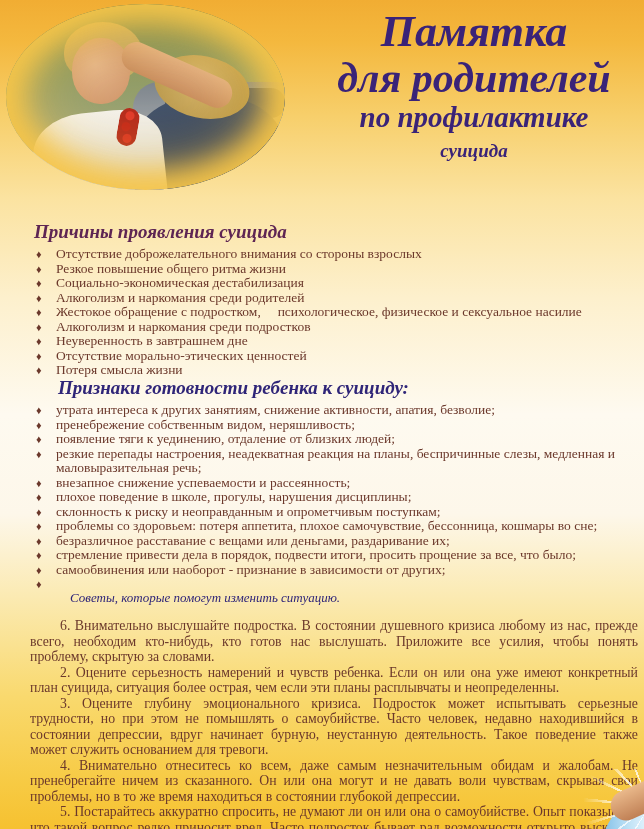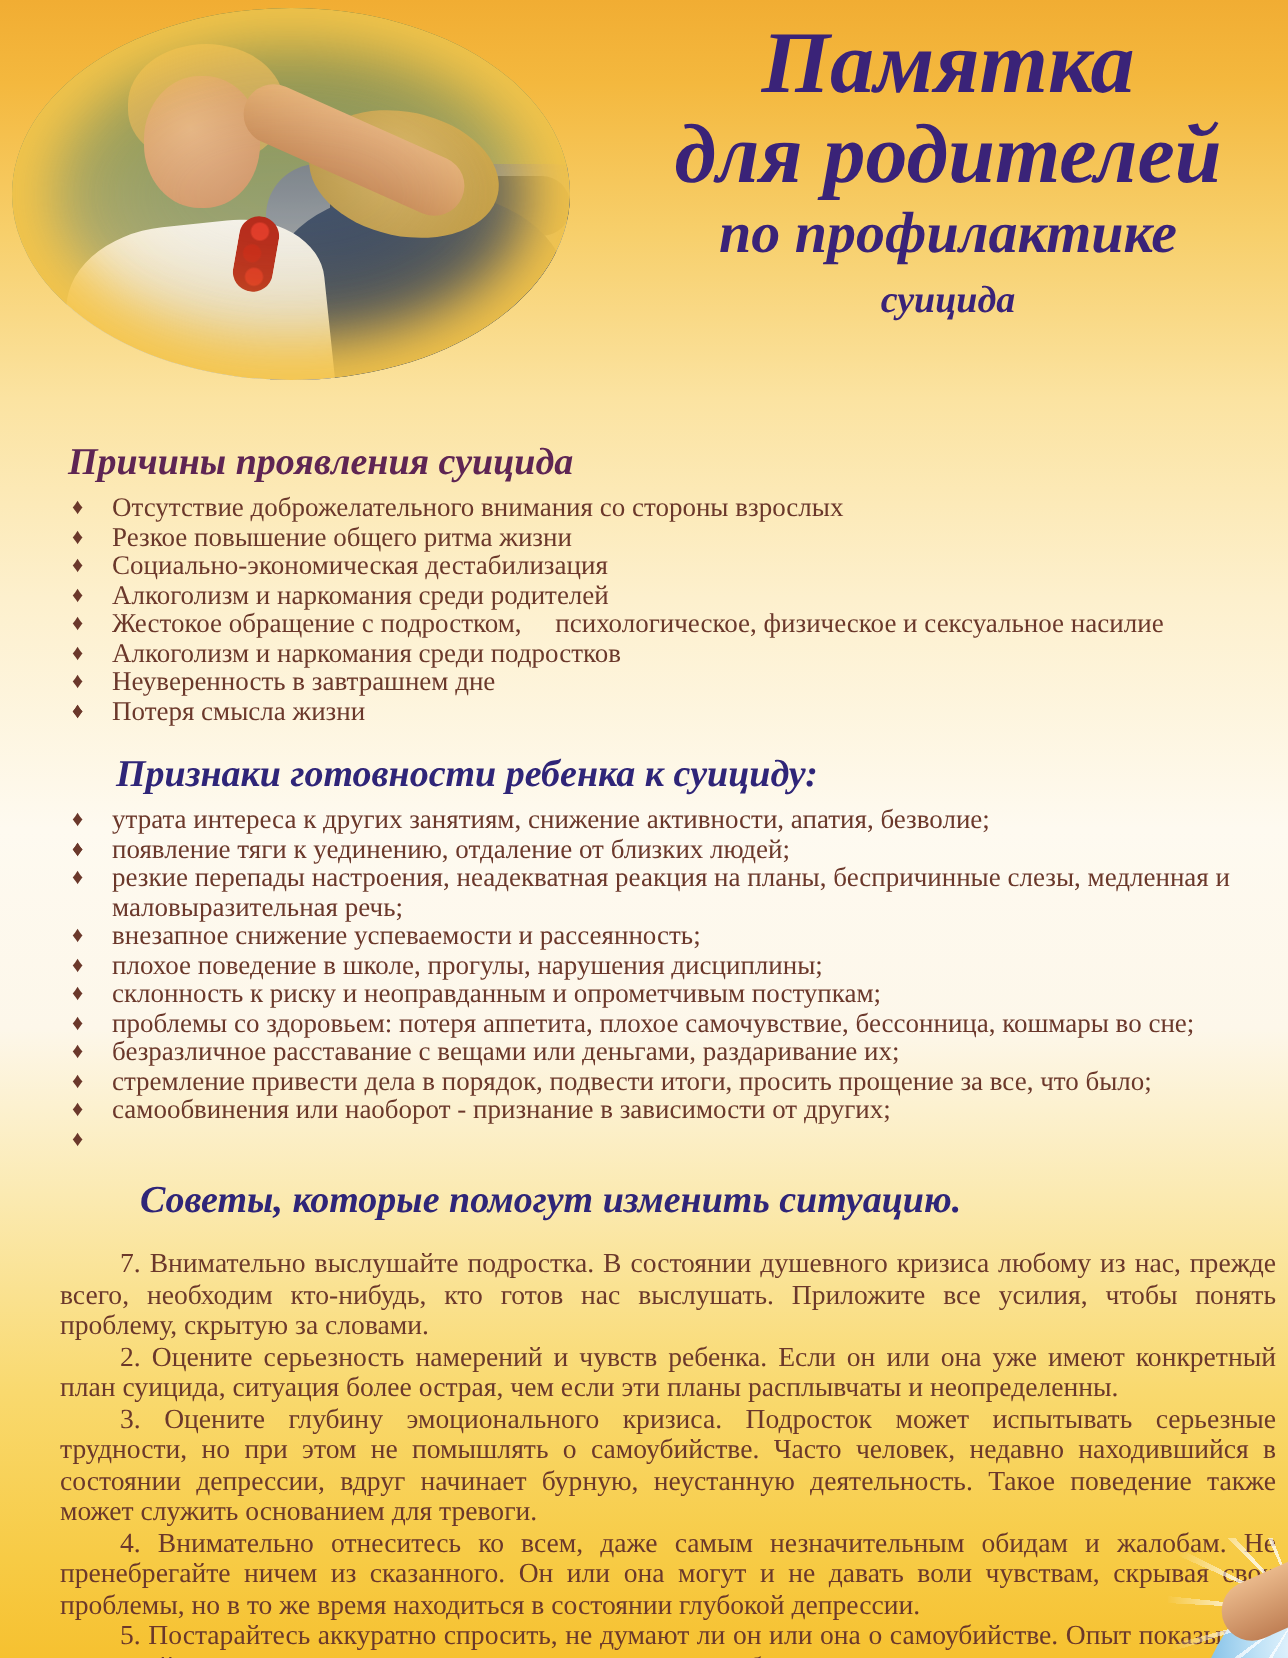--- a/index.html
+++ b/index.html
@@ -56,21 +56,21 @@
   
   .section{position:absolute;left:30px;width:608px;margin-top:29px;}
   #sec-causes{top:192px;}
   #sec-signs{top:348px;}
   #sec-advice{top:561px;}
 
   .h-causes{font-size:19px;font-weight:bold;font-style:italic;color:#5e2553;
     margin:0 0 4px 4px;}
   .h-signs{font-size:19px;font-weight:bold;font-style:italic;color:#2f2578;
     margin:0 0 4px 28px;}
-  .h-advice{font-size:19px;font-weight:bold;font-style:italic;color:#2f2578;
+  .h-advice{font-size:13px;font-weight:normal;font-style:italic;color:#2f2578;
     margin:0 0 12px 40px;}
 
   ul.blist{list-style:none;margin:0;padding:0;color:#6b382b;font-size:13.5px;line-height:14.5px;}
   ul.blist li{position:relative;padding-left:26px;}
   ul.blist .blt{position:absolute;left:6px;top:0;font-size:11px;}
 
   .paras{color:#6b382b;font-size:13.8px;line-height:15.5px;text-align:justify;}
   .paras p{margin:0;text-indent:30px;}
 
   
@@ -114,47 +114,47 @@
   <div class="section" id="sec-causes">
     <h2 class="h-causes">Причины проявления суицида</h2>
     <ul class="blist">
       <li><span class="blt">♦</span><span>Отсутствие доброжелательного внимания со стороны взрослых</span></li>
       <li><span class="blt">♦</span><span>Резкое повышение общего ритма жизни</span></li>
       <li><span class="blt">♦</span><span>Социально-экономическая дестабилизация</span></li>
       <li><span class="blt">♦</span><span>Алкоголизм и наркомания среди родителей</span></li>
       <li><span class="blt">♦</span><span>Жестокое обращение с подростком,&nbsp;&nbsp;&nbsp;&nbsp; психологическое, физическое и сексуальное насилие</span></li>
       <li><span class="blt">♦</span><span>Алкоголизм и наркомания среди подростков</span></li>
       <li><span class="blt">♦</span><span>Неуверенность в завтрашнем дне</span></li>
-      <li><span class="blt">♦</span></li>
+      <li><span class="blt">♦</span><span>Отсутствие морально-этических ценностей</span></li>
       <li><span class="blt">♦</span><span>Потеря смысла жизни</span></li>
     </ul>
   </div>
 
   <div class="section" id="sec-signs">
     <h2 class="h-signs">Признаки готовности ребенка к суициду:</h2>
     <ul class="blist">
       <li><span class="blt">♦</span><span>утрата интереса к других занятиям, снижение активности, апатия, безволие;</span></li>
-      <li><span class="blt">♦</span></li>
+      <li><span class="blt">♦</span><span>пренебрежение собственным видом, неряшливость;</span></li>
       <li><span class="blt">♦</span><span>появление тяги к уединению, отдаление от близких людей;</span></li>
       <li><span class="blt">♦</span><span>резкие перепады настроения, неадекватная реакция на планы, беспричинные слезы, медленная и маловыразительная речь;</span></li>
       <li><span class="blt">♦</span><span>внезапное снижение успеваемости и рассеянность;</span></li>
       <li><span class="blt">♦</span><span>плохое поведение в школе, прогулы, нарушения дисциплины;</span></li>
       <li><span class="blt">♦</span><span>склонность к риску и неоправданным и опрометчивым поступкам;</span></li>
       <li><span class="blt">♦</span><span>проблемы со здоровьем: потеря аппетита, плохое самочувствие, бессонница, кошмары во сне;</span></li>
       <li><span class="blt">♦</span><span>безразличное расставание с вещами или деньгами, раздаривание их;</span></li>
       <li><span class="blt">♦</span><span>стремление привести дела в порядок, подвести итоги, просить прощение за все, что было;</span></li>
       <li><span class="blt">♦</span><span>самообвинения или наоборот - признание в зависимости от других;</span></li>
       <li><span class="blt">♦</span></li>
     </ul>
   </div>
 
   <div class="section" id="sec-advice">
     <h2 class="h-advice">Советы, которые помогут изменить ситуацию.</h2>
     <div class="paras">
-      <p>7. Внимательно выслушайте подростка. В состоянии душевного кризиса любому из нас, прежде всего, необходим кто-нибудь, кто готов нас выслушать. Приложите все усилия, чтобы понять проблему, скрытую за словами.</p>
+      <p>6. Внимательно выслушайте подростка. В состоянии душевного кризиса любому из нас, прежде всего, необходим кто-нибудь, кто готов нас выслушать. Приложите все усилия, чтобы понять проблему, скрытую за словами.</p>
       <p>2. Оцените серьезность намерений и чувств ребенка. Если он или она уже имеют конкретный план суицида, ситуация более острая, чем если эти планы расплывчаты и неопределенны.</p>
       <p>3. Оцените глубину эмоционального кризиса. Подросток может испытывать серьезные трудности, но при этом не помышлять о самоубийстве. Часто человек, недавно находившийся в состоянии депрессии, вдруг начинает бурную, неустанную деятельность. Такое поведение также может служить основанием для тревоги.</p>
       <p>4. Внимательно отнеситесь ко всем, даже самым незначительным обидам и жалобам. Не пренебрегайте ничем из сказанного. Он или она могут и не давать воли чувствам, скрывая свои проблемы, но в то же время находиться в состоянии глубокой депрессии.</p>
       <p>5. Постарайтесь аккуратно спросить, не думают ли он или она о самоубийстве. Опыт показывает, что такой вопрос редко приносит вред. Часто подросток бывает рад возможности открыто высказать свои проблемы.</p>
     </div>
   </div>
 
   <div class="globe-wrap">
     <div class="globe"></div>
     <div class="rays"></div>

